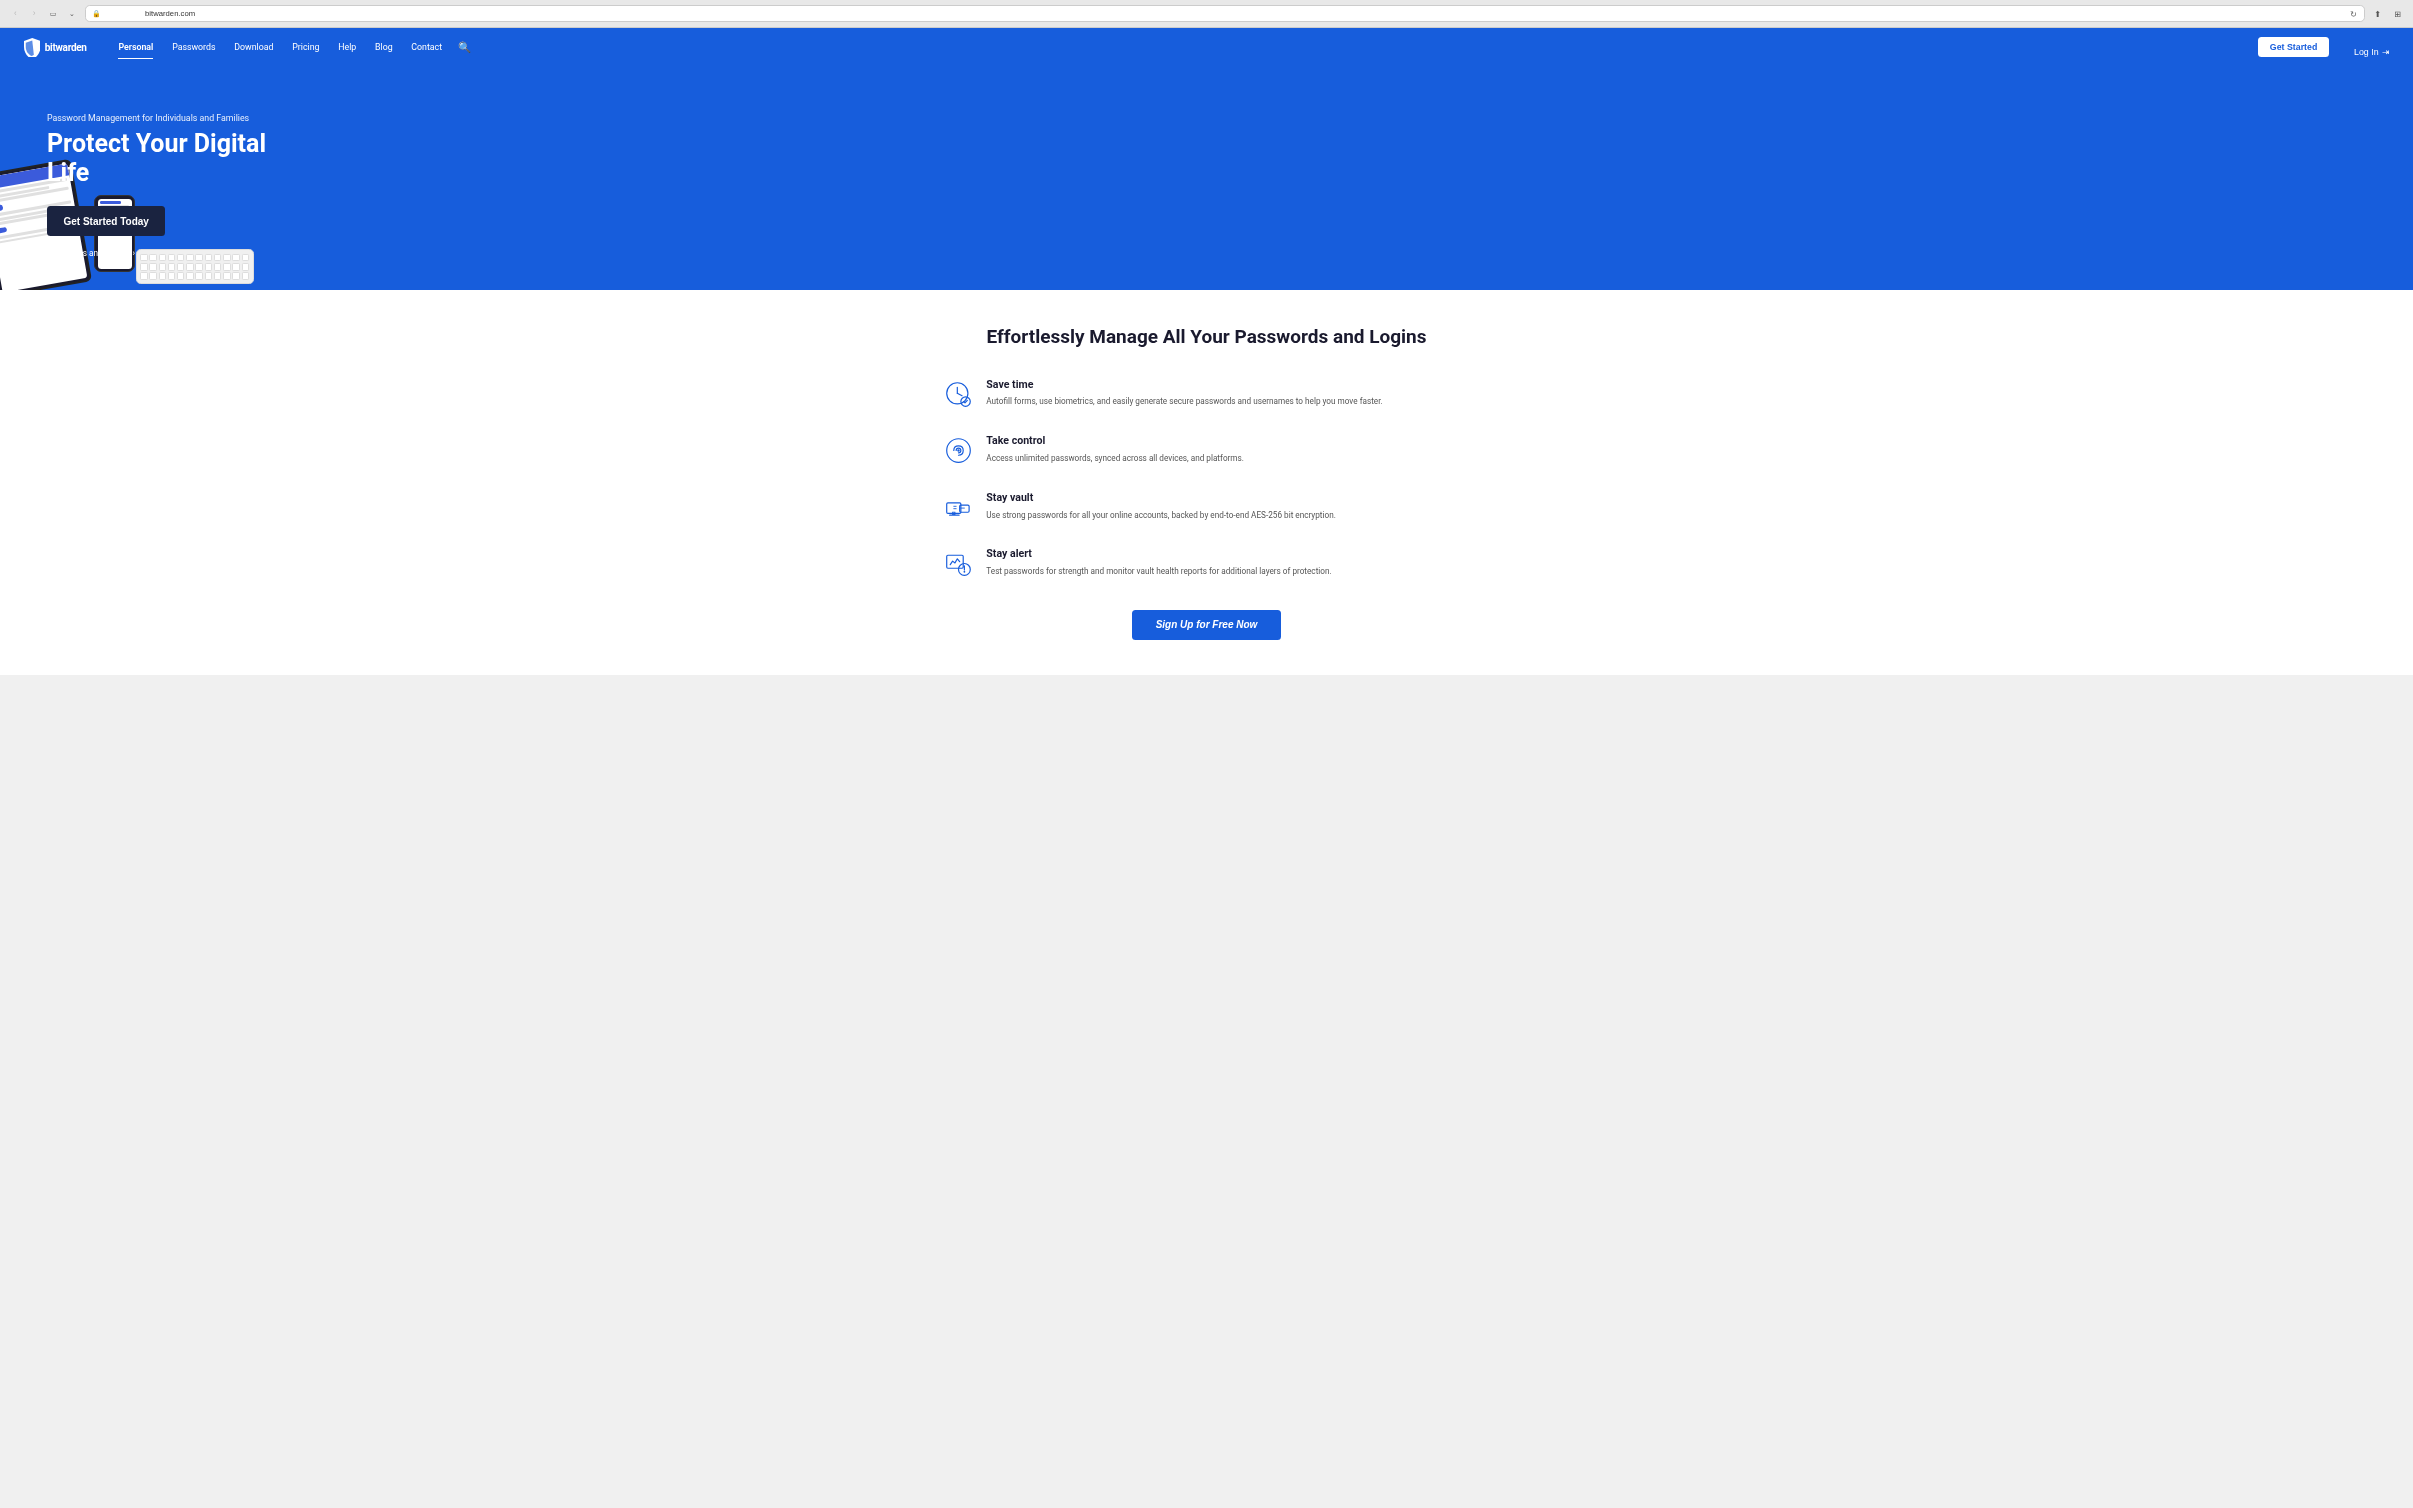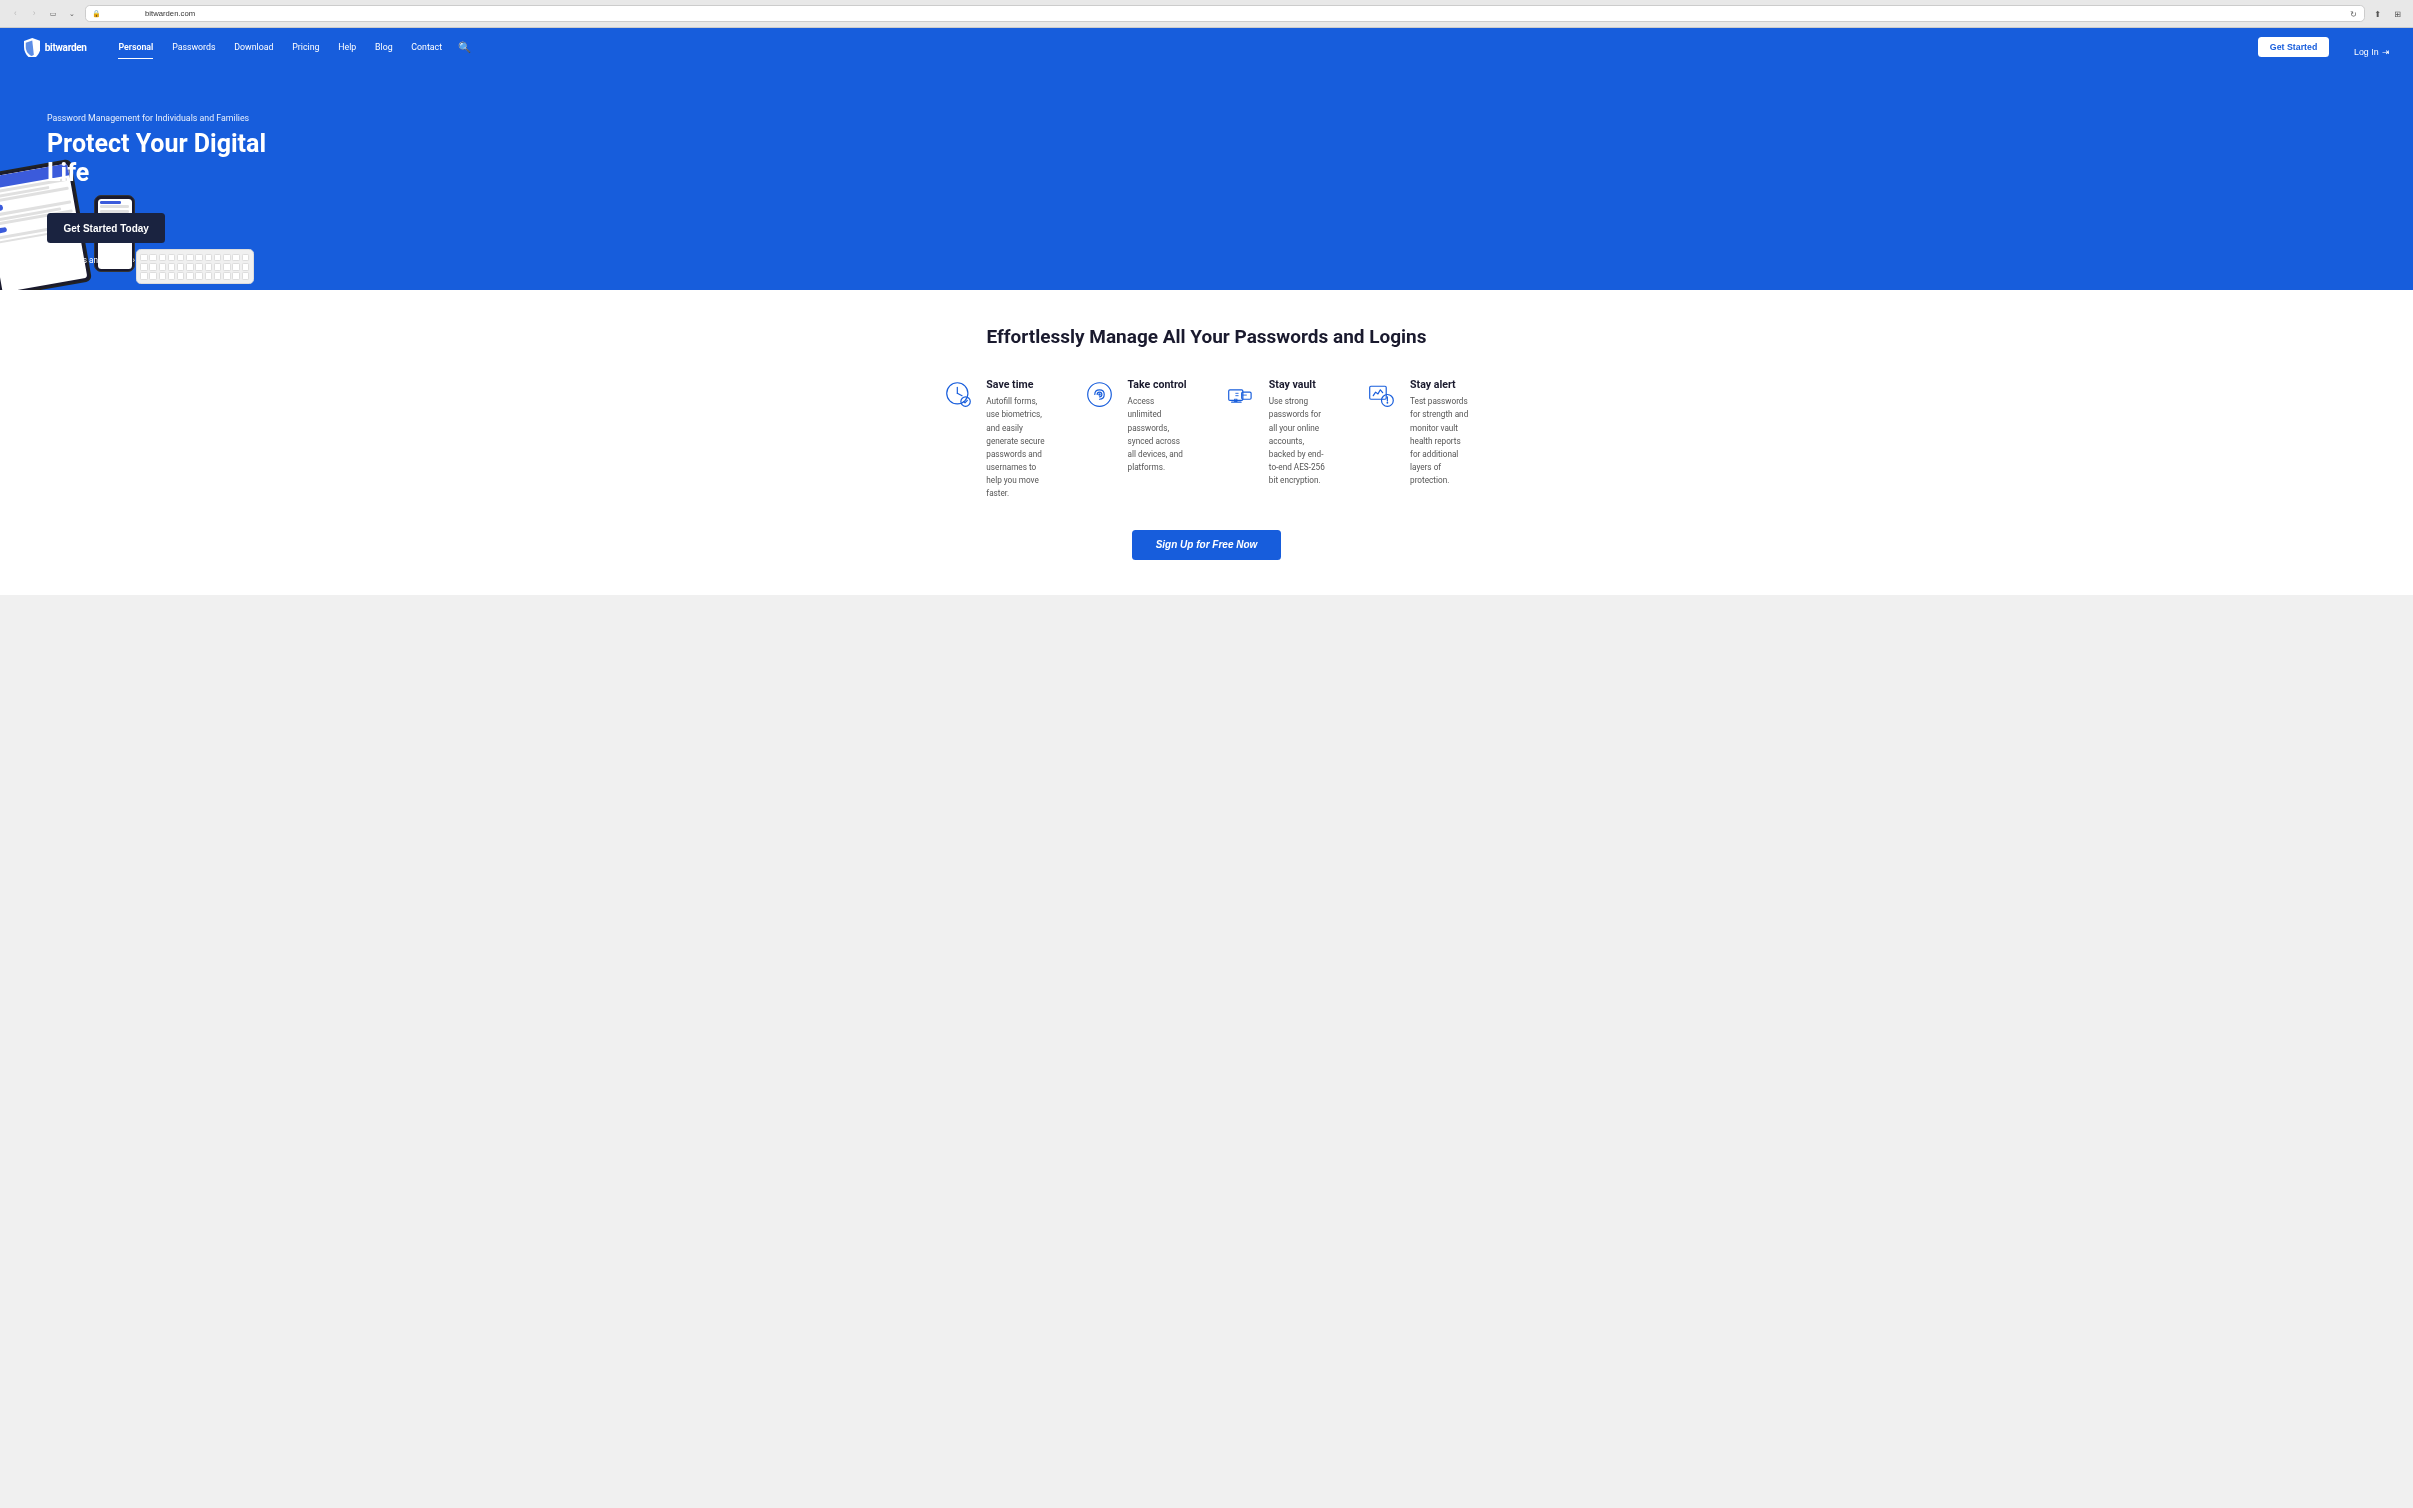--- a/index.html
+++ b/index.html
@@ -204,21 +204,21 @@
     .hero-subtitle {
       color: rgba(255,255,255,0.9);
       font-size: 8.8px;
       margin-bottom: 7px;
     }
     .hero-title {
       color: white;
       font-size: 25px;
       font-weight: 700;
       line-height: 1.15;
-      margin-bottom: 26px;
+      margin-bottom: 19px;
     }
     .btn-hero-cta {
       background: #1a2340;
       color: white;
       border: none;
       padding: 9.4px 16.5px;
       border-radius: 3.5px;
       font-size: 10px;
       font-weight: 600;
       cursor: pointer;
@@ -419,21 +419,21 @@
     }
     .features-title {
       text-align: center;
       font-size: 19px;
       font-weight: 700;
       color: #1a1a2e;
       margin-bottom: 29.5px;
     }
     .features-grid {
       display: grid;
-      grid-template-columns: 1fr 1fr 1fr 1fr;
+      grid-template-columns: 1fr;
       gap: 23.6px 35px;
       max-width: 530px;
       margin: 0 auto 29.5px auto;
     }
     .feature-item {
       display: flex;
       gap: 11.8px;
       align-items: flex-start;
     }
     .feature-icon {

